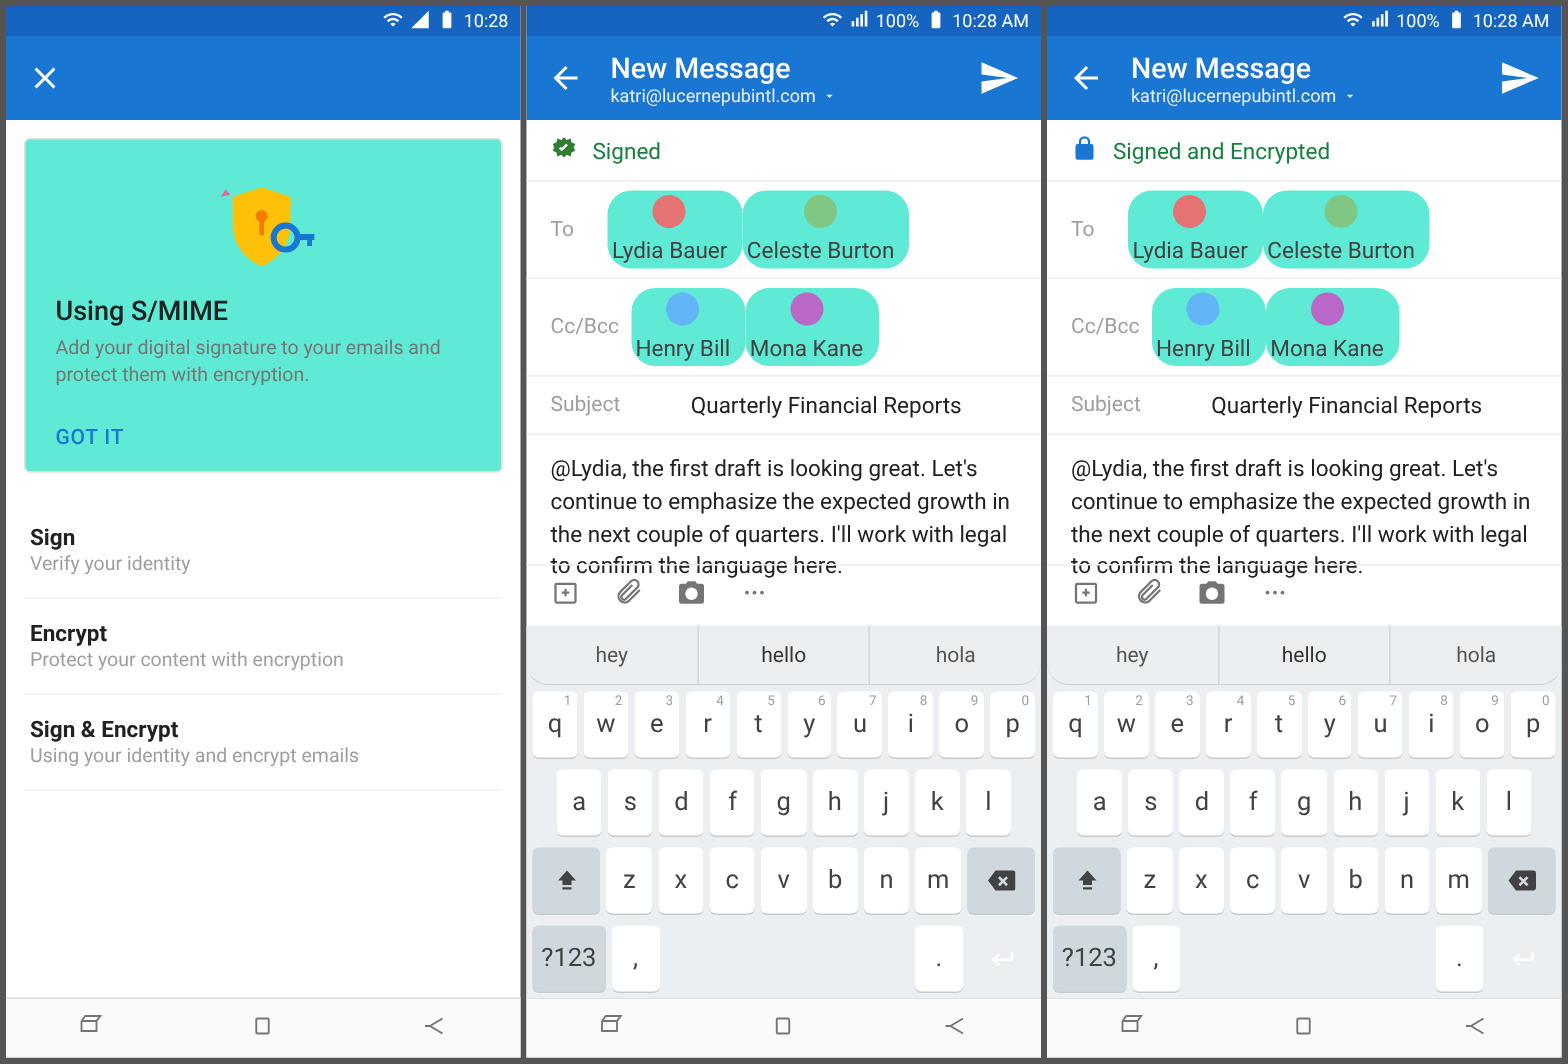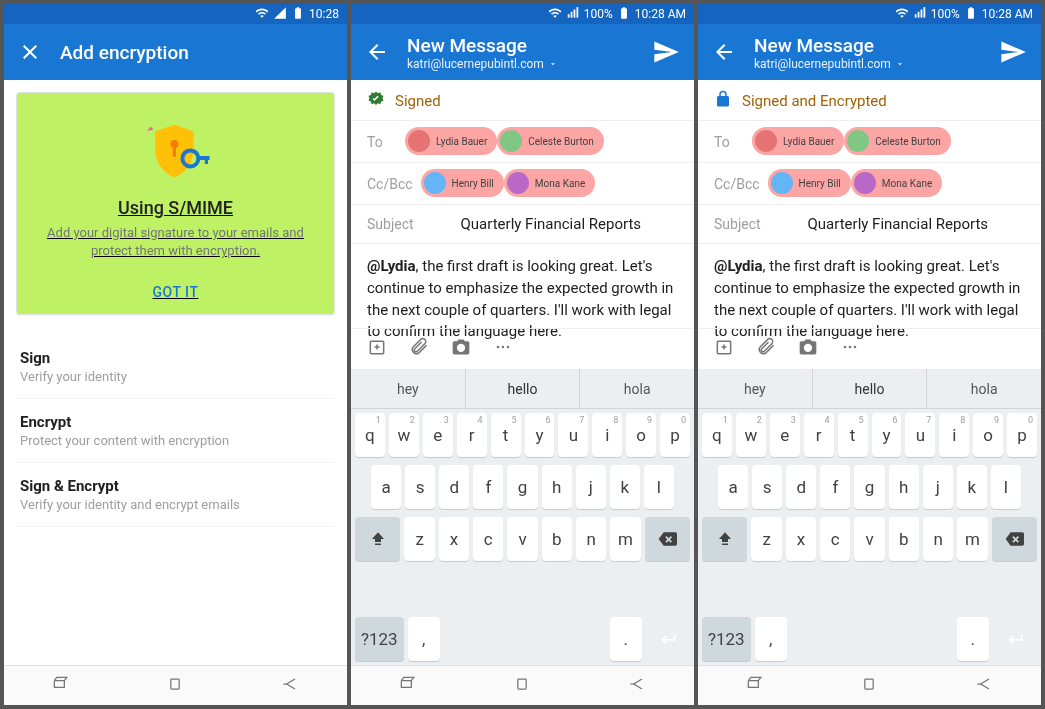--- a/index.html
+++ b/index.html
@@ -13,62 +13,62 @@
   
   .appbar { height: 56px; background: #1976d2; color: #fff; display: flex; align-items: center; padding: 0 14px; }
   .appbar .back, .appbar .close { width: 24px; height: 24px; color: #fff; display:flex; align-items:center; justify-content:center;}
   .appbar .title-block { flex: 1; margin-left: 18px; display:flex; flex-direction:column; justify-content:center;}
   .appbar .title { font-size: 19px; font-weight: 500; }
   .appbar .subtitle-row { display:flex; align-items:center; gap:4px; font-size: 12px; opacity:0.9;}
   .appbar .send { width: 28px; height: 28px; }
 
   
   .s1-body { flex: 1; padding: 12px; display:flex; flex-direction:column; }
-  .card { background:#bef264; border: 1px solid #e0e0e0; border-radius: 4px; padding: 18px 20px 12px; text-align:center; box-shadow: 0 1px 2px rgba(0,0,0,0.05); text-decoration: underline;}
+  .card { background:#5eead4; border: 1px solid #e0e0e0; border-radius: 4px; padding: 18px 20px 12px; box-shadow: 0 1px 2px rgba(0,0,0,0.05);}
   .card svg.hero { width: 80px; height: 70px; margin: 6px auto 10px; display:block;}
   .card-title { font-size: 18px; font-weight: 500; color:#212121; margin-bottom:6px;}
   .card-desc { font-size: 13px; color:#757575; line-height:1.4; margin-bottom: 14px;}
   .card-action { color:#1976d2; font-weight:500; font-size:14px; padding:10px 0 2px; letter-spacing: 0.5px;}
 
   .opt-list { margin-top: 20px; }
   .opt { padding: 14px 4px; border-bottom:1px solid #f0f0f0;}
   .opt-title { font-size: 15px; color:#212121; margin-bottom:2px;font-weight:bold;}
   .opt-desc { font-size: 13px; color:#9e9e9e;}
 
   
   .compose-body { flex:1; display:flex; flex-direction:column; min-height:0;}
-  .status-row { display:flex; align-items:center; gap:10px; padding: 10px 16px 8px; font-size:15px; color:#a16207;}
+  .status-row { display:flex; align-items:center; gap:10px; padding: 10px 16px 8px; font-size:15px; color:#15803d;}
   .status-row svg { width:18px; height:18px;}
   .field-row { display:flex; align-items:center; padding: 6px 16px; border-top:1px solid #eee; gap:8px; flex-wrap:wrap;}
   .field-label { font-size:14px; color:#9e9e9e; min-width:30px; }
-  .chip { display:inline-flex; align-items:center; background:#fca5a5; border-radius:16px; padding:3px 10px 3px 3px; gap:6px; font-size:10px; color:#424242;}
+  .chip { display:inline-flex; align-items:center; background:#5eead4; border-radius:16px; padding:3px 10px 3px 3px; gap:6px; font-size:15px; color:#424242;flex-direction:column;}
   .avatar { width:22px; height:22px; border-radius:50%; display:inline-block; }
   .subject-row { display:flex; align-items:center; padding: 10px 16px; border-top:1px solid #eee; gap:10px;}
   .subject-row input { border:none; font-size:15px; flex:1; color:#212121;text-align:center;}
   .subject-row label { font-size:14px; color:#9e9e9e;}
   .body-text { padding: 12px 16px; font-size:15px; line-height:1.45; color:#212121; border-top:1px solid #eee; flex:1; min-height:0;}
-  .body-text b { font-weight:700;}
+  .body-text b { font-weight:400;}
   .attach-row { display:flex; align-items:center; gap:22px; padding: 8px 16px; border-top:1px solid #eee; color:#757575;}
   .attach-row svg { width:20px; height:20px;}
 
   
   .keyboard { background:#eceff1; }
-  .suggest { display:flex; height:40px; border-bottom: 1px solid #d0d5d8;}
+  .suggest { display:flex; height:40px; border-bottom: 1px solid #d0d5d8; border-radius: 15px;}
   .suggest div { flex:1; display:flex; align-items:center; justify-content:center; font-size:14px; color:#555; border-right:1px solid #d0d5d8;}
   .suggest div:last-child{border-right:none}
   .suggest .mid { font-weight:400; color:#333;}
   .krow { display:flex; gap:4px; padding:4px 4px;}
   .key { flex:1; height:44px; background:#fff; border-radius:4px; display:flex; align-items:center; justify-content:center; font-size:17px; color:#424242; position:relative; box-shadow: 0 1px 0 rgba(0,0,0,0.15);}
   .key .sup { position:absolute; top:2px; right:4px; font-size:9px; color:#9e9e9e;}
   .krow.r2 { padding-left: 20px; padding-right: 20px;}
   .key.fn { background:#cfd8dc;}
   .key.wide { flex:1.5;}
   .key.space { flex:5; background:#cfd8dc;}
   .key.enter { background:#009688; color:#fff; border-radius:50%; width:44px; flex:none;}
-  .krow.r4 .key { background:transparent; box-shadow:none;margin-top:48px;}
+  .krow.r4 .key { background:transparent; box-shadow:none;}
   .krow.r4 .sym { background:#cfd8dc; box-shadow: 0 1px 0 rgba(0,0,0,0.15); flex:1.5;}
   .krow.r4 .pkey { background:#fff; box-shadow: 0 1px 0 rgba(0,0,0,0.15);}
 
   
   .navbar { height:40px; background:#fafafa; border-top:1px solid #e0e0e0; display:flex; align-items:center; justify-content:space-around; color:#757575;}
   .navbar svg { width:20px; height:20px;}
 </style>
 </head>
 <body>
 
@@ -84,23 +84,20 @@
           <path d="M15.67 4H14V2h-4v2H8.33C7.6 4 7 4.6 7 5.33v15.33C7 21.4 7.6 22 8.33 22h7.33c.74 0 1.34-.6 1.34-1.33V5.33C17 4.6 16.4 4 15.67 4z"></path>
         </svg></span>
     <span>10:28</span>
   </div>
   <div class="appbar">
     <span class="close">
         <svg viewBox="0 0 24 24" fill="currentColor">
           <path d="M19 6.41L17.59 5 12 10.59 6.41 5 5 6.41 10.59 12 5 17.59 6.41 19 12 13.41 17.59 19 19 17.59 13.41 12z"></path>
         </svg>
       </span>
-    <div class="title-block">
-        <div class="title">Add encryption</div>
-      </div>
   </div>
   <div class="s1-body">
     <div class="card">
       <svg class="hero" viewBox="0 0 100 80">
         <polygon points="18,8 22,12 14,14" fill="#f06292"></polygon>
         <polygon points="70,16 74,20 66,22" fill="#ffb74d"></polygon>
         <path d="M48 6 L72 14 L72 36 C72 54 62 66 48 72 C34 66 24 54 24 36 L24 14 Z" fill="#ffc107"></path>
         <circle cx="48" cy="30" r="5" fill="#f57c00"></circle>
         <rect x="46" y="32" width="4" height="14" fill="#f57c00"></rect>
         <circle cx="68" cy="48" r="10" fill="none" stroke="#1976d2" stroke-width="5"></circle>
@@ -115,21 +112,21 @@
       <div class="opt">
         <div class="opt-title">Sign</div>
         <div class="opt-desc">Verify your identity</div>
       </div>
       <div class="opt">
         <div class="opt-title">Encrypt</div>
         <div class="opt-desc">Protect your content with encryption</div>
       </div>
       <div class="opt">
         <div class="opt-title">Sign &amp; Encrypt</div>
-        <div class="opt-desc">Verify your identity and encrypt emails</div>
+        <div class="opt-desc">Using your identity and encrypt emails</div>
       </div>
     </div>
   </div>
   <div class="navbar">
     <span><svg viewBox="0 0 24 24" fill="none" stroke="currentColor" stroke-width="1.5">
           <path d="M4 8h12M4 8l3-4h12l-3 4M4 8v8h12V8"></path>
         </svg></span>
     <span><svg viewBox="0 0 24 24" fill="none" stroke="currentColor" stroke-width="1.5">
           <rect x="7" y="6" width="10" height="12" rx="1"></rect>
         </svg></span>

